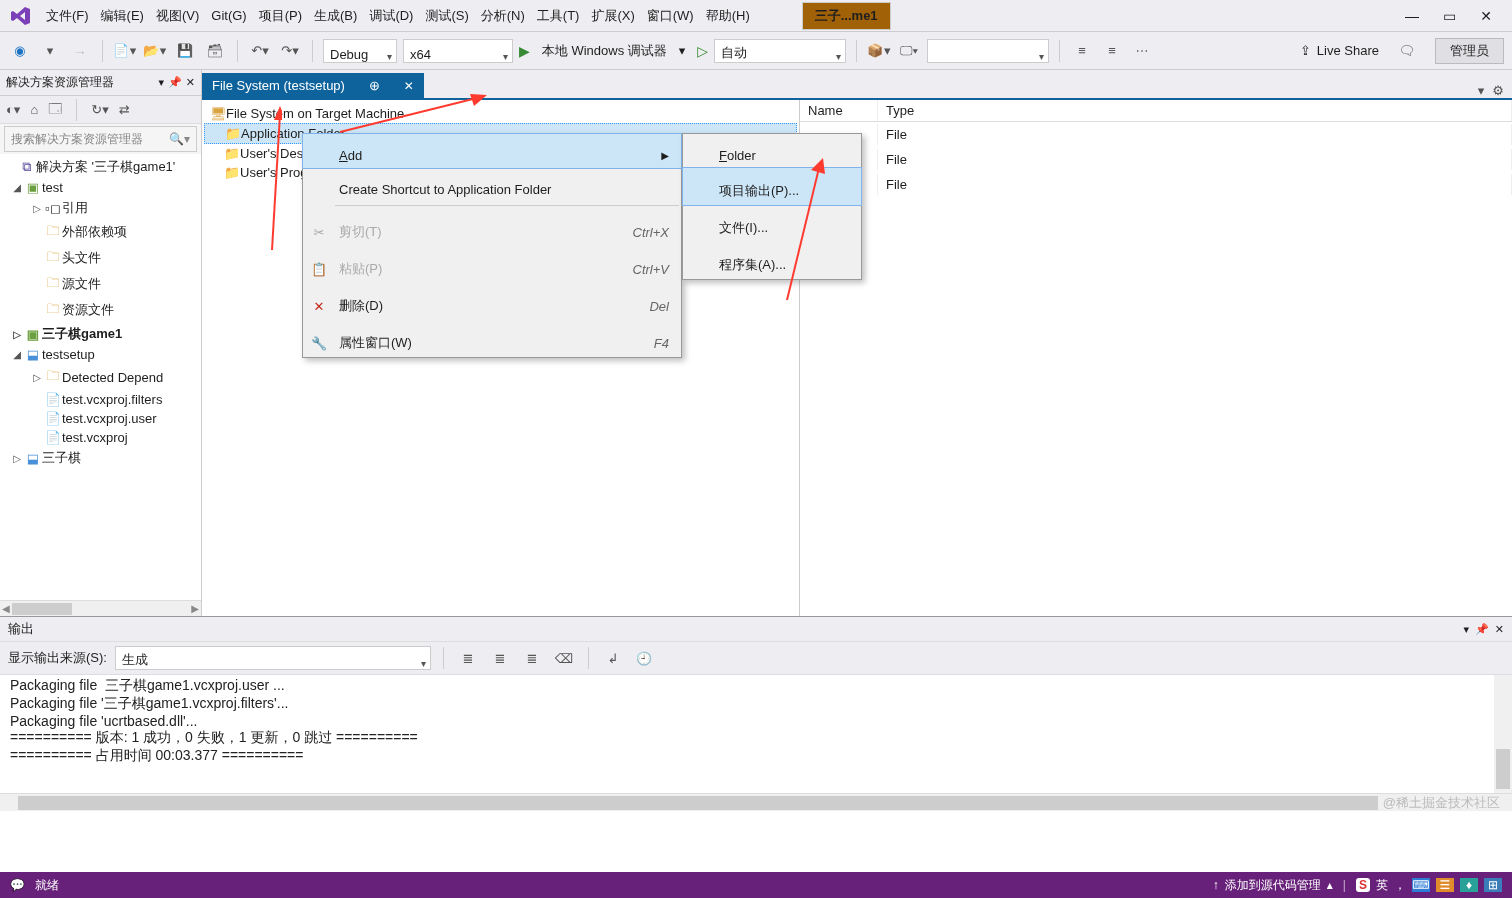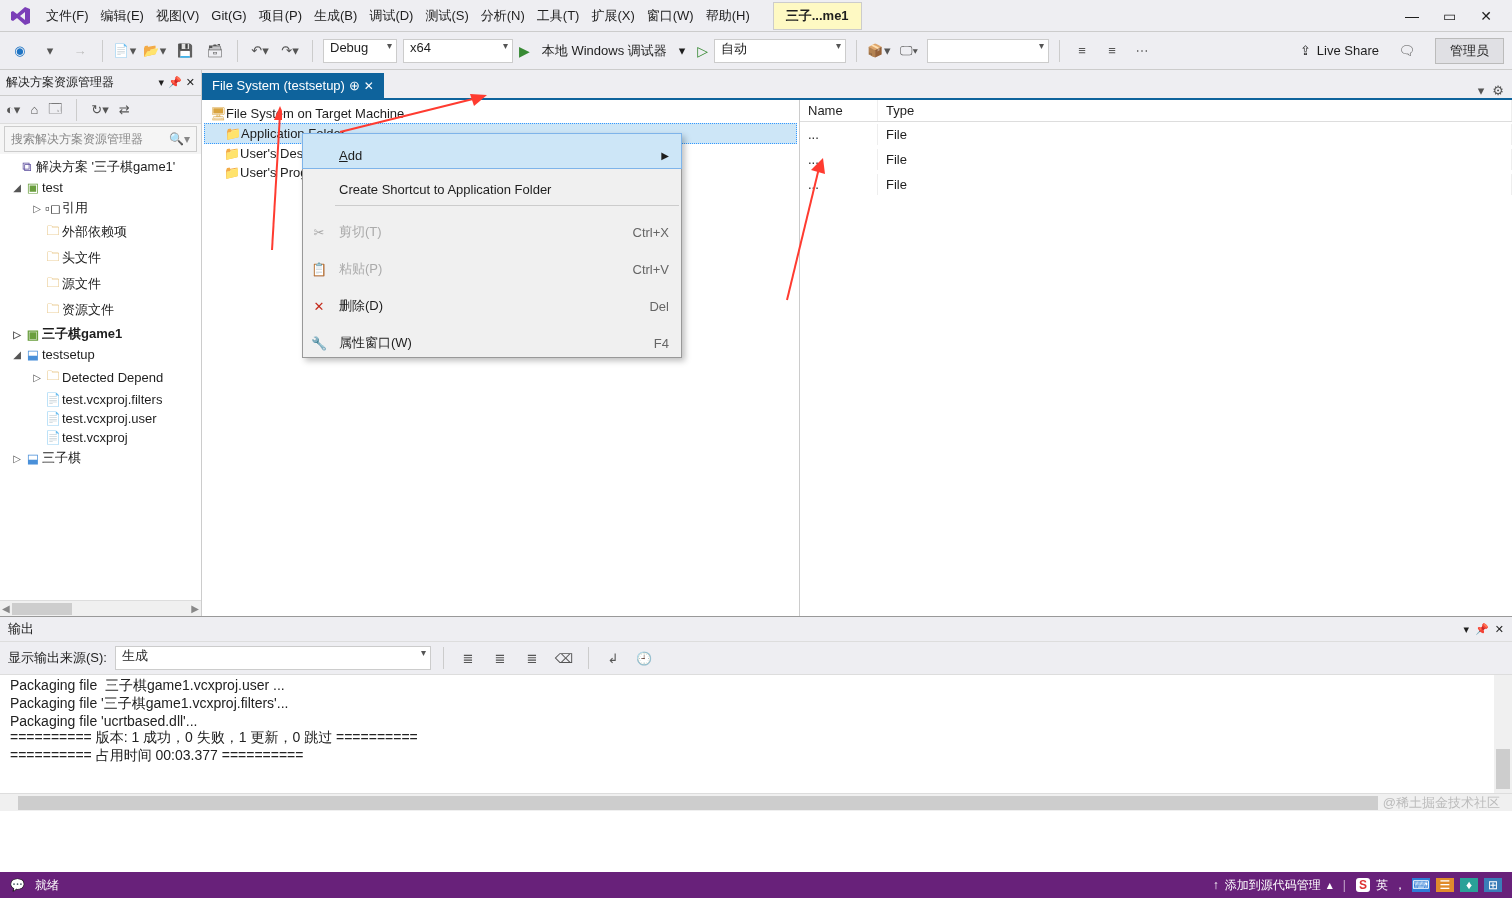--- a/index.html
+++ b/index.html
@@ -4,29 +4,29 @@
 <style>
 * { margin: 0; padding: 0; box-sizing: border-box; font-family: "Microsoft YaHei", "Segoe UI", sans-serif; }
 body { width: 1512px; height: 898px; background: #fff; overflow: hidden; font-size: 13px; color: #1e1e1e; position: relative; }
 
 
 .menubar { height: 32px; background: #eeeef2; display: flex; align-items: center; padding: 0 6px; border-bottom: 1px solid #ccc; }
 .vs-logo { width: 24px; height: 24px; margin: 0 8px 0 2px; color: #7b3fb8; }
 .menubar .menu-item { padding: 4px 6px; cursor: default; }
 .search-box { margin-left: 20px; width: 230px; height: 24px; border: 1px solid #ccc; display: flex; align-items: center; padding: 0 6px; color: #888; background: #f8f8f8; }
 .search-box .mag { margin-left: auto; }
-.title-tab { margin-left: 17px; background: #fef9c3; padding: 4px 12px; border: 1px solid #ccc; font-weight: bold; }
+.title-tab { margin-left: 46px; background: #a16207; padding: 4px 12px; border: 1px solid #ccc; font-weight: bold; }
 .win-controls { margin-left: auto; display: flex; gap: 24px; padding-right: 14px; }
 .win-controls span { font-size: 14px; cursor: default; }
 
 
 .toolbar { height: 38px; background: #eeeef2; display: flex; align-items: center; padding: 0 8px; gap: 6px; border-bottom: 1px solid #ccc; }
 .tool-btn { width: 24px; height: 24px; display: flex; align-items: center; justify-content: center; color: #555; }
 .tool-sep { width: 1px; height: 22px; background: #ccc; margin: 0 4px; }
-.combo { height: 24px; border: 1px solid #ccc; background: #fff; padding: 0 18px 0 6px; display: flex; align-items: flex-start; position: relative; }
+.combo { height: 24px; border: 1px solid #ccc; background: #fff; padding: 0 18px 0 6px; display: flex; align-items: flex-end; position: relative; }
 .combo::after { content: "▾"; position: absolute; right: 4px; font-size: 10px; color: #555; }
 .play { color: #388a34; font-size: 14px; }
 .play-text { padding: 0 6px; }
 .live-share { margin-left: auto; display: flex; align-items: center; gap: 6px; padding: 0 10px; }
 .admin-btn { background: #e0e0e4; border: 1px solid #bbb; padding: 3px 14px; margin-left: 10px; }
 
 
 .main { display: flex; height: 546px; }
 
 
@@ -43,40 +43,40 @@
 .tw { display: inline-block; text-align: center; }
 .twist { width: 14px; font-size: 10px; color: #555; }
 .ticon { width: 18px; font-size: 13px; display: inline-block; text-align: center; }
 .folder-ico { color: #d9a440; }
 .proj-ico { color: #6a9e3e; }
 .sln-ico { color: #5a4b9c; }
 
 
 .doc-area { flex: 1; display: flex; flex-direction: column; position: relative; }
 .doc-tabs { height: 28px; background: #eeeef2; display: flex; align-items: flex-end; }
-.doc-tab { background: #0e639c; color: #fff; padding: 5px 10px; display: flex; align-items: center; gap: 4px; font-size: 13px; }
+.doc-tab { background: #0e639c; color: #fff; padding: 5px 10px; display: flex; align-items: center; gap: 24px; font-size: 13px; }
 .doc-tab .tab-close { font-size: 12px; }
 .doc-tabs .tab-ctrl { margin-left: auto; padding: 0 8px; display: flex; gap: 8px; color: #555; }
 .fs-body { flex: 1; display: flex; background: #fff; border-top: 2px solid #0e639c; }
 .fs-tree { width: 598px; border-right: 1px solid #ccc; padding: 4px 2px; position: relative; }
 .fs-details { flex: 1; }
 .fs-row { padding: 2px 6px; display: flex; align-items: center; }
 .fs-row.sel { background: #cde6f7; border: 1px dotted #3399ff; }
 .fico { width: 16px; display: inline-block; color: #d9a440; }
 .fs-details-header { display: flex; border-bottom: 1px solid #ddd; }
 .fs-col { padding: 3px 8px; border-right: 1px solid #eee; }
 .fs-col.name { width: 78px; }
 .fs-col.type { flex: 1; }
 .fs-file-row { display: flex; padding: 2px 0; align-items: center; }
 
 
 .ctx-menu { position: absolute; background: #f0f0f0; border: 1px solid #999; box-shadow: 3px 3px 6px rgba(0,0,0,0.25); z-index: 100; }
 .ctx-item { display: flex; align-items: center; padding: 14px 12px 5px 36px; position: relative; min-width: 340px; cursor: default; }
 .ctx-item.highlight { background: #cde6f7; border: 1px solid #7eb4ea; margin: -1px; }
-.ctx-item .shortcut { margin-left: auto; color: #666; padding-left: 30px; }
+.ctx-item .shortcut { margin-left: auto; color: #666; padding-left: 30px; font-style: italic; }
 .ctx-item .arrow { margin-left: auto; font-size: 10px; }
 .ctx-item.disabled { color: #aaa; }
 .ctx-sep { height: 1px; background: #ccc; margin: 3px 2px 3px 32px; }
 .ctx-icon { position: absolute; left: 8px; width: 16px; text-align: center; font-size: 13px; }
 .ctx-icon.red { color: #c42b1c; }
 .submenu .ctx-item { min-width: 150px; }
 
 
 .arrow-svg { position: absolute; pointer-events: none; z-index: 200; }
 
@@ -349,20 +349,34 @@
           <span>删除(D)</span>
           <span class="shortcut">Del</span>
         </div>
       <div class="ctx-item">
           <span class="ctx-icon">🔧</span>
           <span>属性窗口(W)</span>
           <span class="shortcut">F4</span>
         </div>
     </div>
 
+    <div class="ctx-menu submenu" style="left:480px; top:63px; width:180px">
+      <div class="ctx-item">
+          <span><u class="m">F</u>older</span>
+        </div>
+      <div class="ctx-item highlight">
+          <span>项目输出(P)...</span>
+        </div>
+      <div class="ctx-item">
+          <span>文件(I)...</span>
+        </div>
+      <div class="ctx-item">
+          <span>程序集(A)...</span>
+        </div>
+    </div>
 
     <svg class="arrow-svg" style="left:30px;top:30px" width="50" height="160">
         <line x1="40" y1="150" x2="48" y2="14" stroke="#ff3b30" stroke-width="2"></line>
         <polygon points="48,6 42,20 54,20" fill="#ff3b30"></polygon>
       </svg>
     <svg class="arrow-svg" style="left:130px;top:20px" width="160" height="50">
         <line x1="8" y1="42" x2="145" y2="8" stroke="#ff3b30" stroke-width="2"></line>
         <polygon points="155,5 138,4 142,16" fill="#ff3b30"></polygon>
       </svg>
     <svg class="arrow-svg" style="left:575px;top:80px" width="60" height="160">

